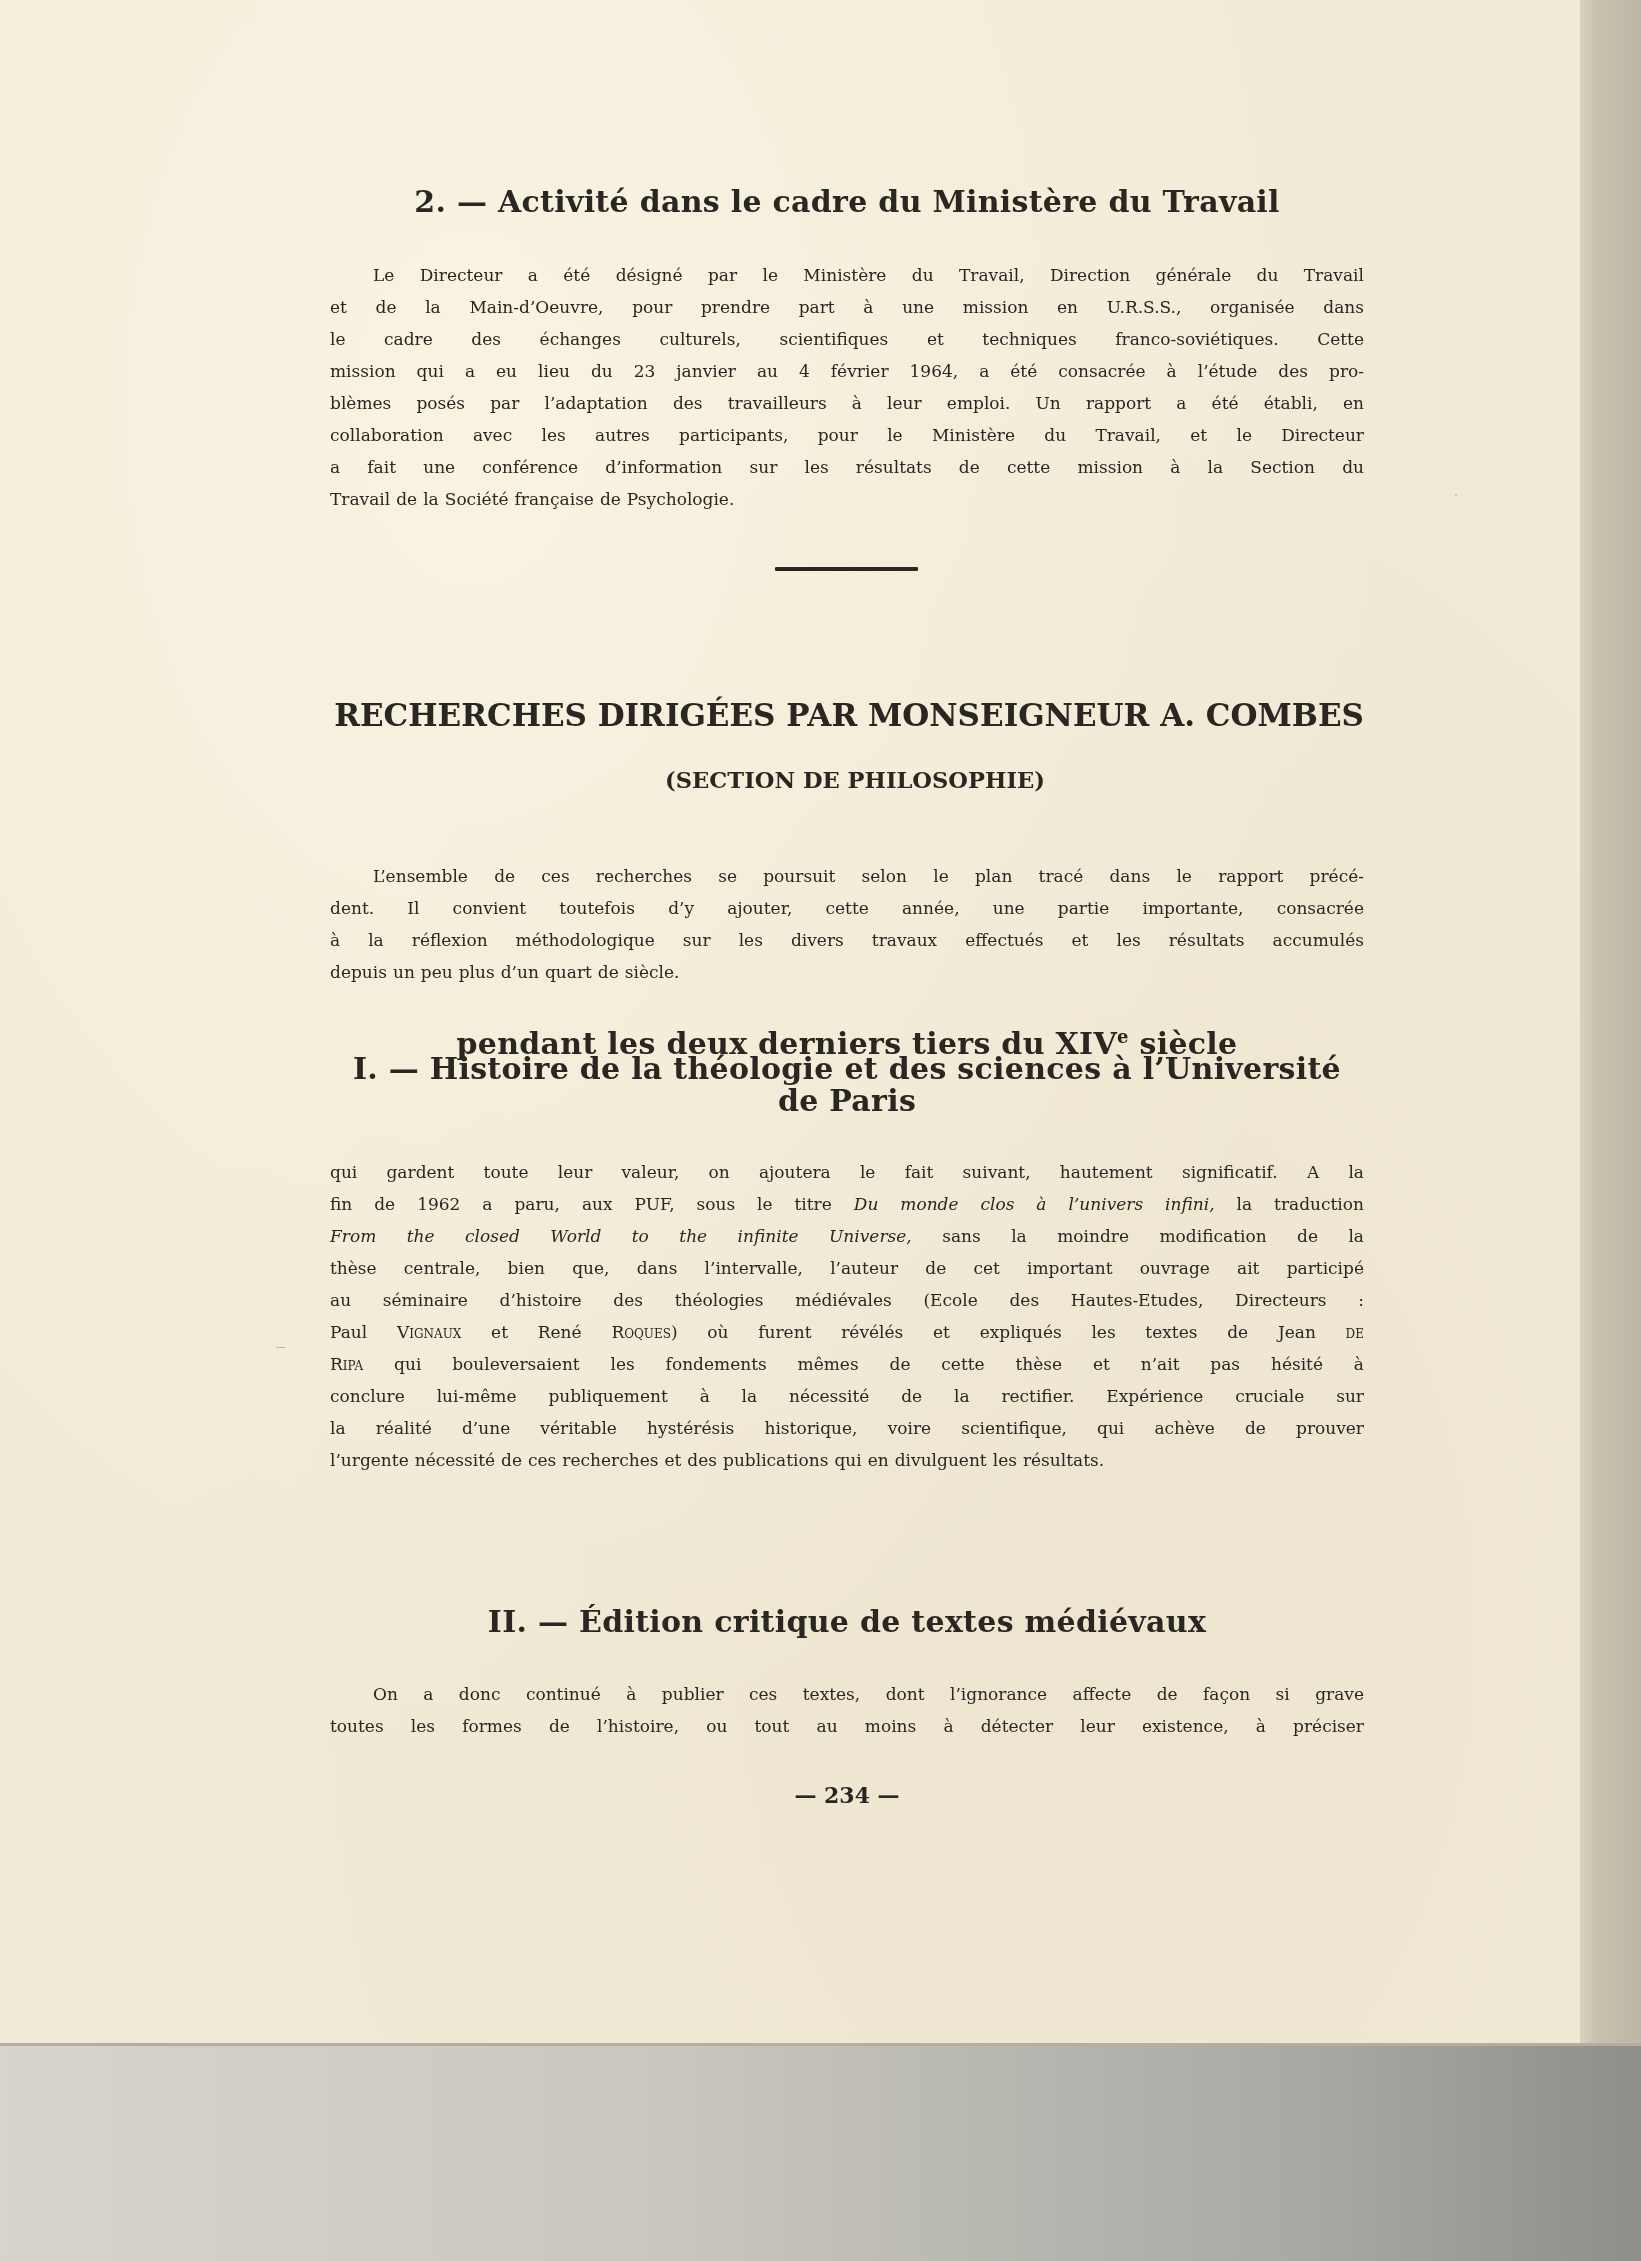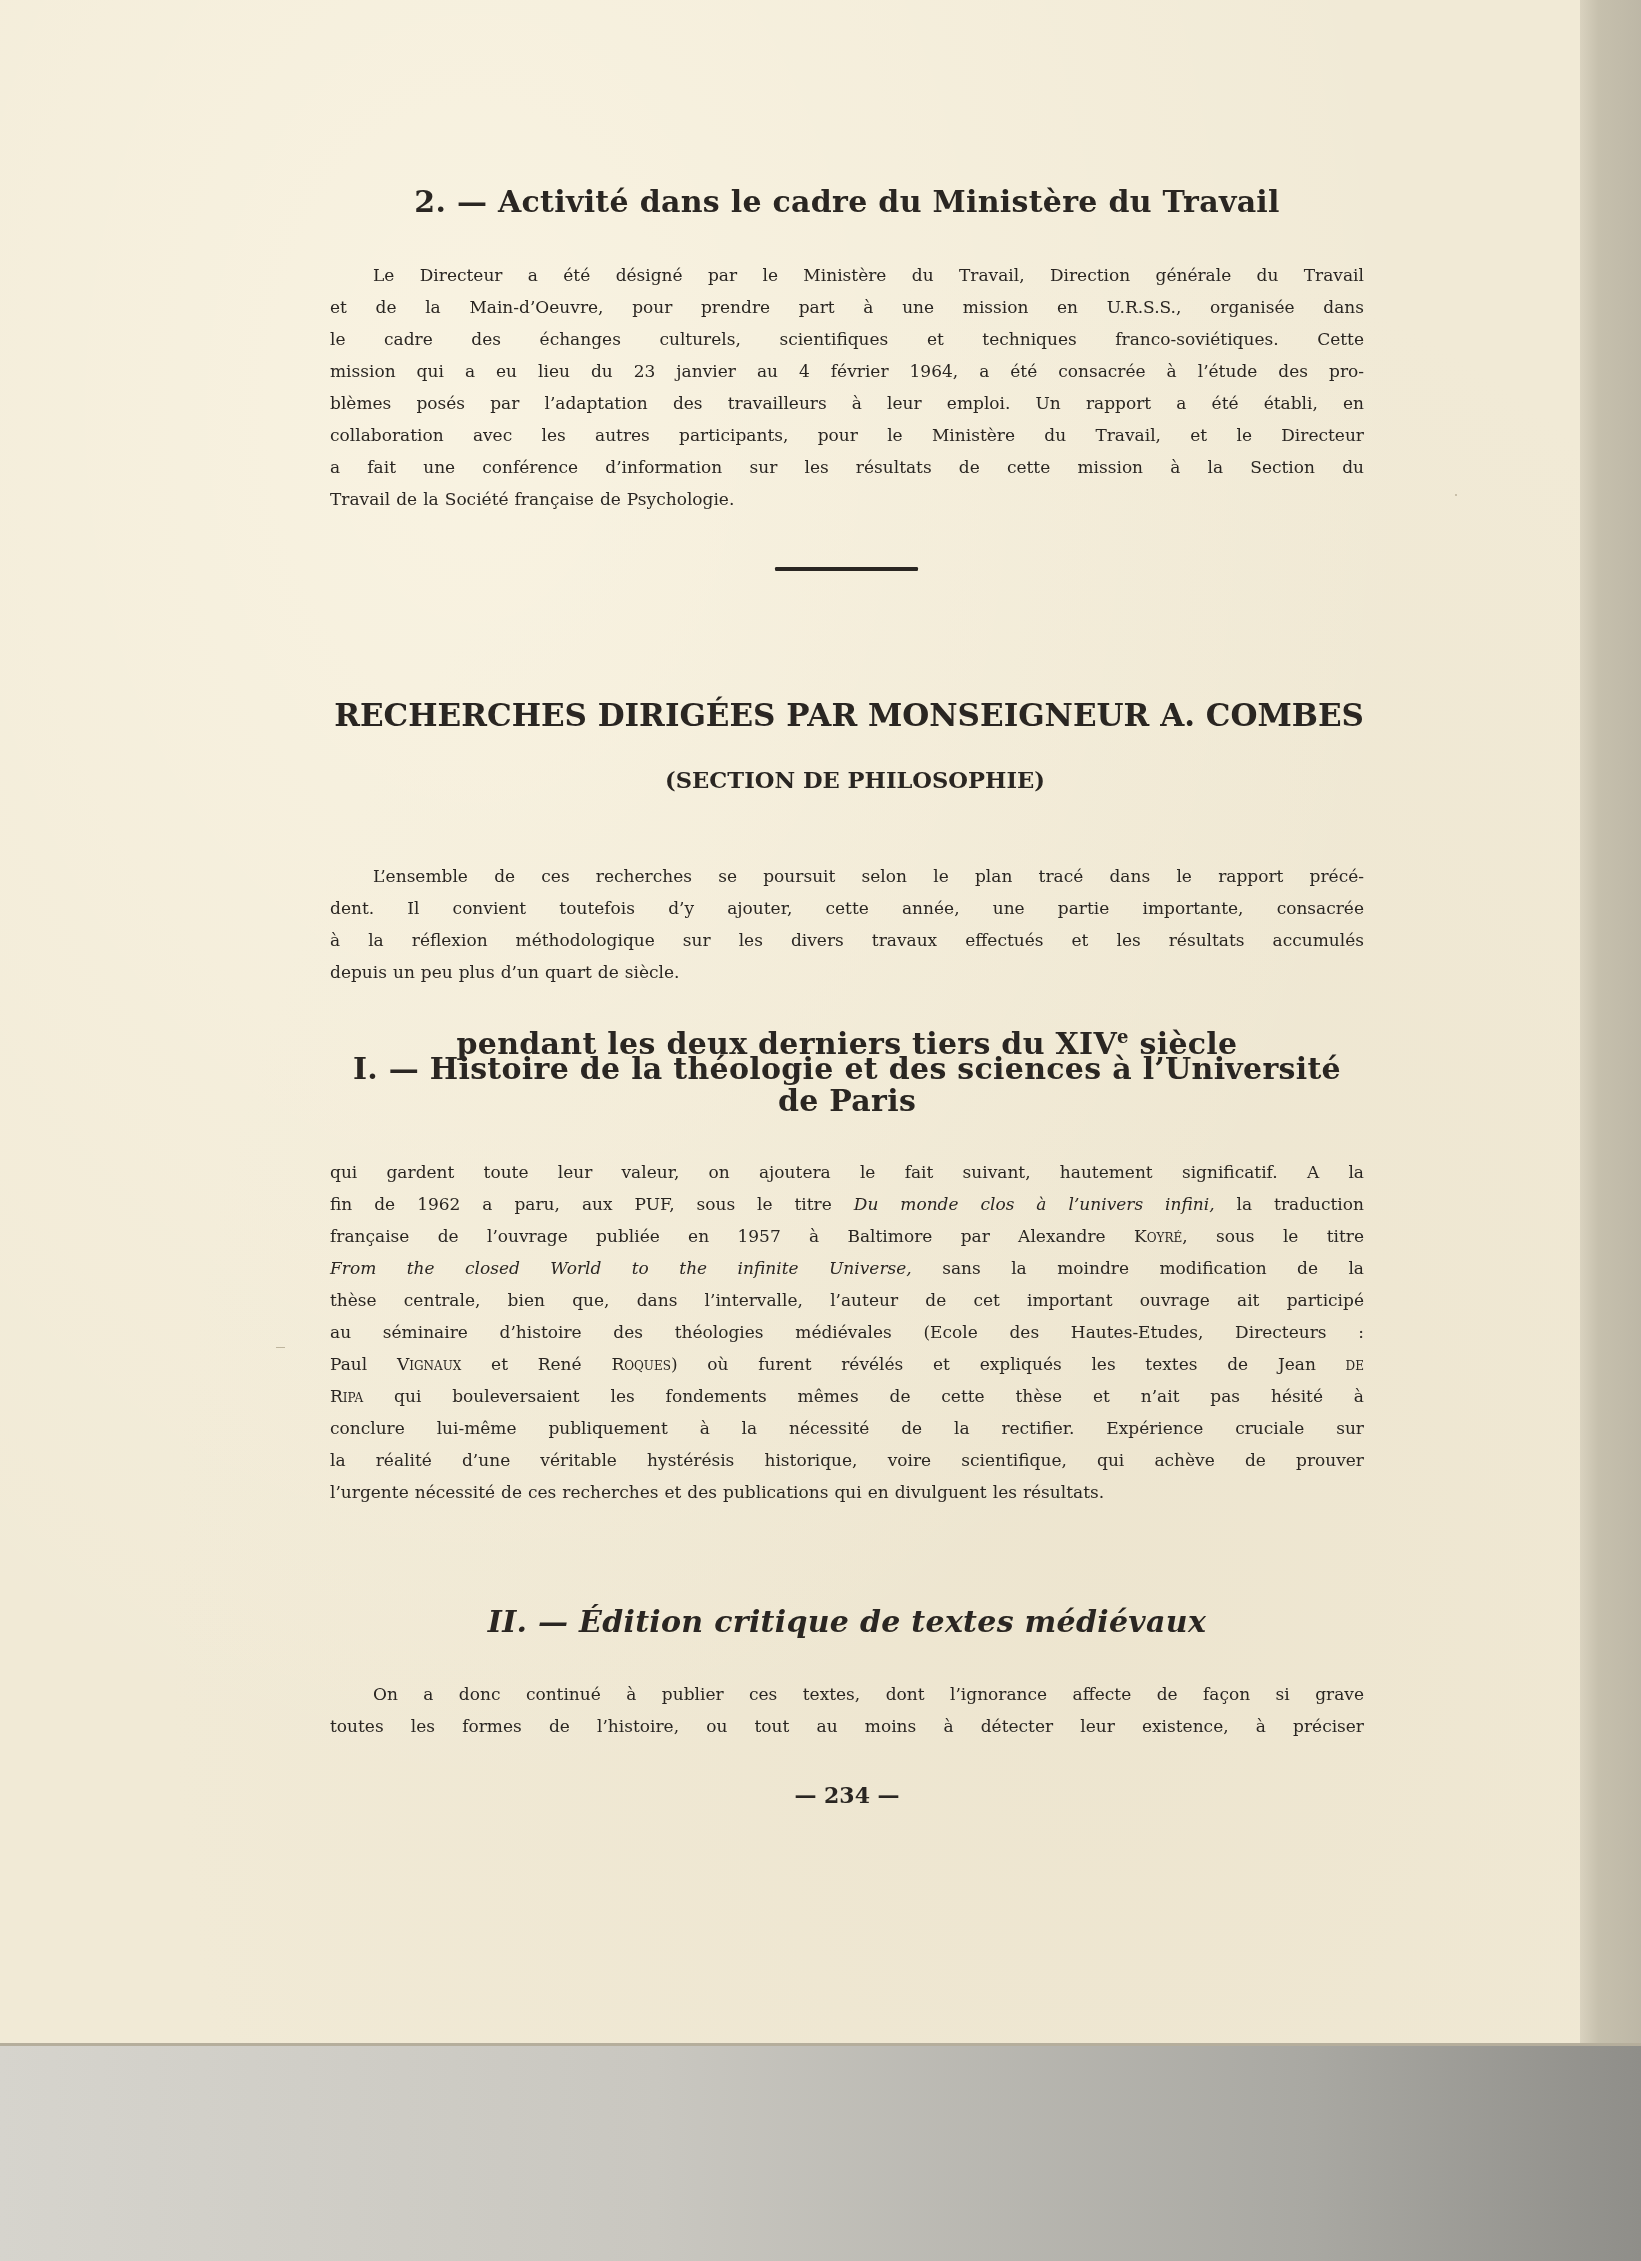--- a/index.html
+++ b/index.html
@@ -99,32 +99,31 @@
     <span class="line">à la réflexion méthodologique sur les divers travaux effectués et les résultats accumulés</span>
     <span class="line last">depuis un peu plus d’un quart de siècle.</span>
   </div>
 
   <h2 class="h-sub" style="top:1053px;">I. — Histoire de la théologie et des sciences à l’Université de Paris</h2>
   <h2 class="h-sub" style="top:1028px;"><span>pendant les deux derniers tiers du XIV</span><span class="sup">e</span><span> siècle</span></h2>
 
   <div class="para" style="top:1156px;">
     <span class="line">qui gardent toute leur valeur, on ajoutera le fait suivant, hautement significatif. A la</span>
     <span class="line"><span>fin de 1962 a paru, aux PUF, sous le titre </span><span class="it">Du monde clos à l’univers infini,</span><span> la traduction</span></span>
-    <span class="line"><span>française de l’ouvrage publiée en 1957 à Baltimore par Alexandre </span><span class="sc">Koyré</span><span>, sous le titre</span></span>
     <span class="line"><span class="it">From the closed World to the infinite Universe,</span><span> sans la moindre modification de la</span></span>
     <span class="line">thèse centrale, bien que, dans l’intervalle, l’auteur de cet important ouvrage ait participé</span>
     <span class="line">au séminaire d’histoire des théologies médiévales (Ecole des Hautes-Etudes, Directeurs :</span>
     <span class="line"><span>Paul </span><span class="sc">Vignaux</span><span> et René </span><span class="sc">Roques</span><span>) où furent révélés et expliqués les textes de Jean </span><span class="sc">de</span></span>
     <span class="line"><span class="sc">Ripa</span><span> qui bouleversaient les fondements mêmes de cette thèse et n’ait pas hésité à</span></span>
     <span class="line">conclure lui-même publiquement à la nécessité de la rectifier. Expérience cruciale sur</span>
     <span class="line">la réalité d’une véritable hystérésis historique, voire scientifique, qui achève de prouver</span>
     <span class="line last">l’urgente nécessité de ces recherches et des publications qui en divulguent les résultats.</span>
   </div>
 
-  <h2 class="h-sub" style="top:1606px;font-style:italic;">II. — Édition critique de textes médiévaux</h2>
+  <h2 class="h-sub" style="top:1606px;">II. — Édition critique de textes médiévaux</h2>
 
   <div class="para" style="top:1678px;">
     <span class="line indent">On a donc continué à publier ces textes, dont l’ignorance affecte de façon si grave</span>
     <span class="line">toutes les formes de l’histoire, ou tout au moins à détecter leur existence, à préciser</span>
   </div>
 
   <div class="folio" style="top:1779px;">— 234 —</div>
 </div>
 
 <div class="mark" style="left:276px; top:1347px; width:9px; height:1.3px;"></div>

